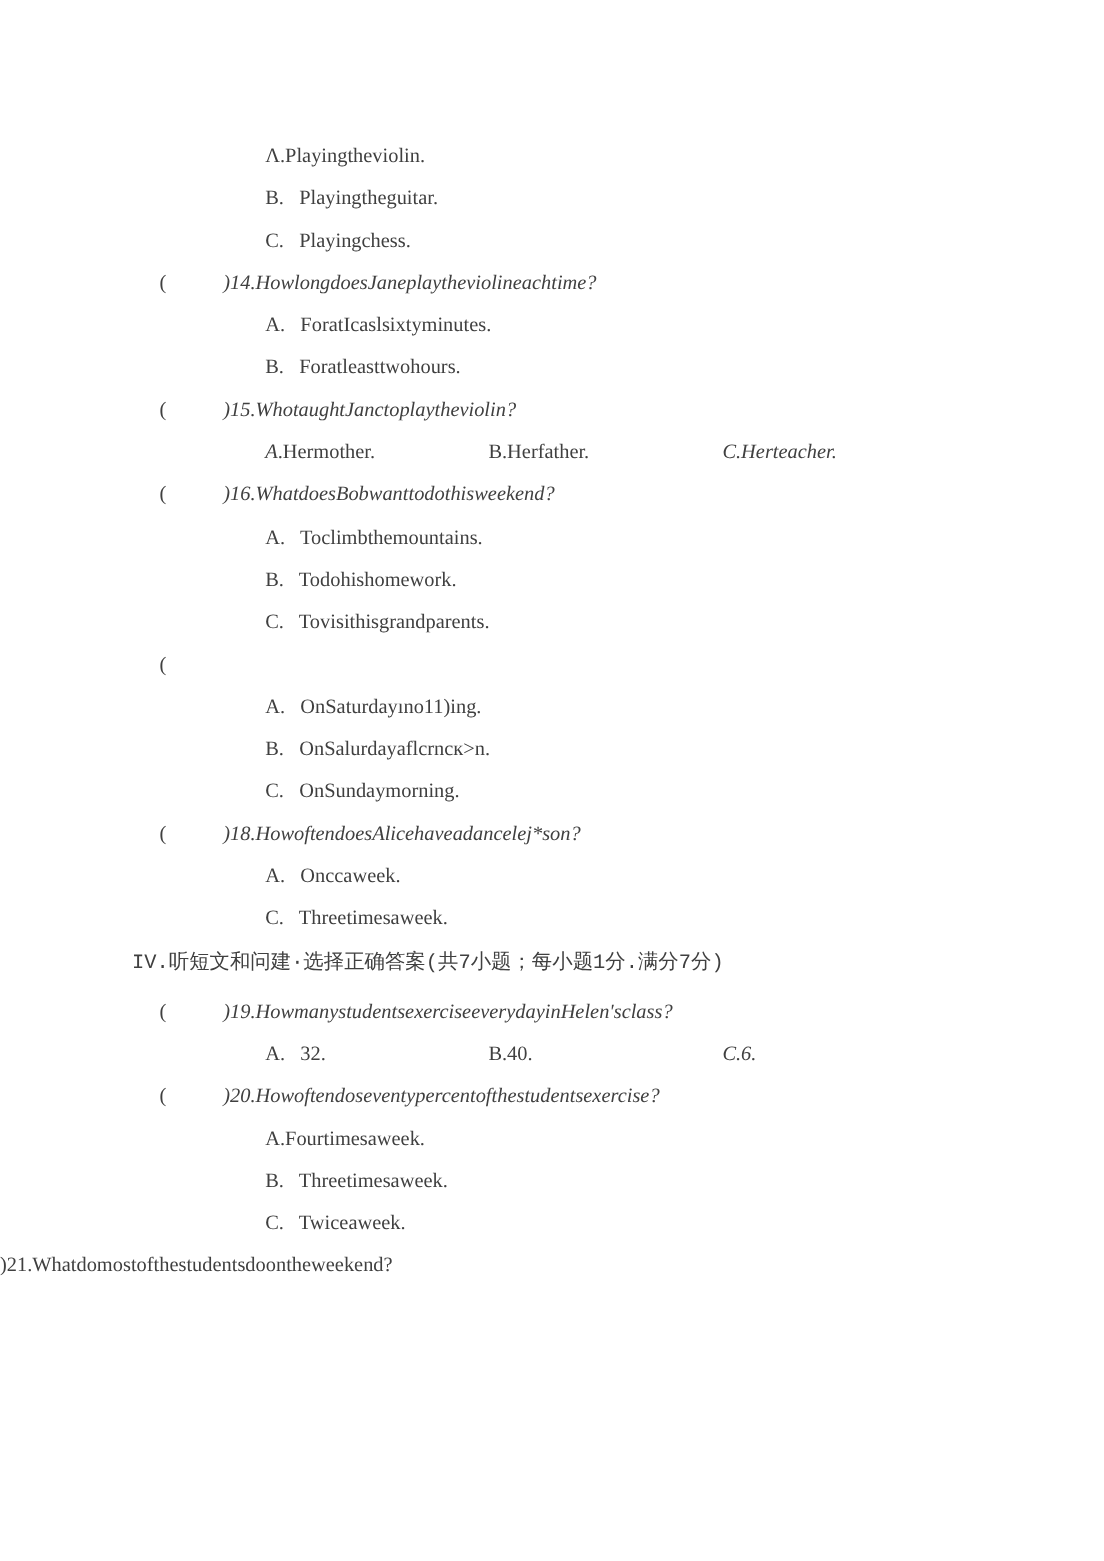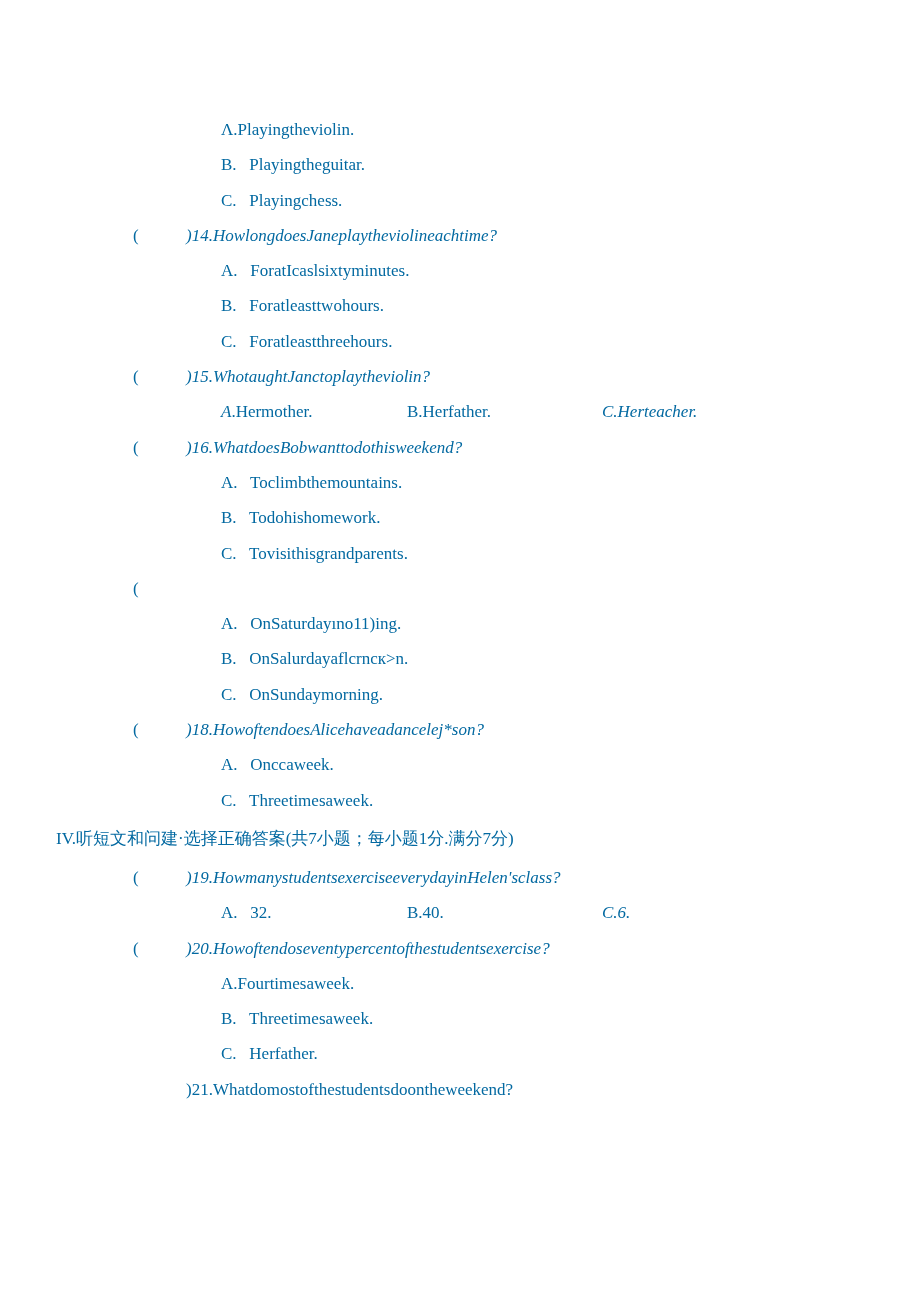--- a/index.html
+++ b/index.html
@@ -5,80 +5,79 @@
   html, body {
     margin: 0;
     padding: 0;
     background: #ffffff;
   }
   .page {
     position: relative;
     width: 920px;
     height: 1301px;
     background: #ffffff;
-    color: #0369a1;
+    color: #404040;
     font-family: "Liberation Serif", "DejaVu Serif", serif;
     font-size: 17px;
     overflow: hidden;
   }
   .doc-lines {
     position: absolute;
     top: 112px;
     left: 0;
     width: 100%;
   }
   .line {
     position: relative;
     height: 35.3px;
     line-height: 35.3px;
     white-space: pre;
   }
   .line.section-header {
     height: 42px;
     line-height: 42px;
-    padding-left: 56px;
-    font-family: Liberation Serif, serif;
+    padding-left: 110px;
+    font-family: Liberation Mono, monospace;
   }
   .line.option { padding-left: 221px; }
-  .line.question-noparen { padding-left: 186px; }
+  .line.question-noparen { }
   .paren { position: absolute; left: 133px; }
   .qbody { position: absolute; left: 186px; font-style: italic; }
   .col { position: absolute; }
   .col-0 { left: 221px; text-align: center; }
   .col-1 { left: 407px; }
   .col-2 { left: 602px; font-style: italic; }
   i { font-style: italic; }
 </style>
 </head>
 <body>
 
 <div class="page">
   <div class="doc-lines" id="doc-lines">
       <div class="line option"><span>Λ.Playingtheviolin.</span></div>
       <div class="line option"><span>B.   Playingtheguitar.</span></div>
       <div class="line option"><span>C.   Playingchess.</span></div>
       <div class="line question"><span class="paren">(</span><span class="qbody">)14.HowlongdoesJaneplaytheviolineachtime?</span></div>
       <div class="line option"><span>A.   ForatIcaslsixtyminutes.</span></div>
       <div class="line option"><span>B.   Foratleasttwohours.</span></div>
-      <div class="line option"><span>C.   Foratleastthreehours.</span></div>
       <div class="line question"><span class="paren">(</span><span class="qbody">)15.WhotaughtJanctoplaytheviolin?</span></div>
       <div class="line option-row"><span class="col col-0"><i>A</i>.Hermother.</span><span class="col col-1">B.Herfather.</span><span class="col col-2">C.Herteacher.</span></div>
       <div class="line question"><span class="paren">(</span><span class="qbody">)16.WhatdoesBobwanttodothisweekend?</span></div>
       <div class="line option"><span>A.   Toclimbthemountains.</span></div>
       <div class="line option"><span>B.   Todohishomework.</span></div>
       <div class="line option"><span>C.   Tovisithisgrandparents.</span></div>
       <div class="line question"><span class="paren">(</span></div>
       <div class="line option"><span>A.   OnSaturdayıno11)ing.</span></div>
       <div class="line option"><span>B.   OnSalurdayaflcrnск&gt;n.</span></div>
       <div class="line option"><span>C.   OnSundaymorning.</span></div>
       <div class="line question"><span class="paren">(</span><span class="qbody">)18.HowoftendoesAlicehaveadancelej*son?</span></div>
       <div class="line option"><span>A.   Onccaweek.</span></div>
       <div class="line option"><span>C.   Threetimesaweek.</span></div>
       <div class="line section-header"><span>IV.听短文和问建·选择正确答案(共7小题；每小题1分.满分7分)</span></div>
       <div class="line question"><span class="paren">(</span><span class="qbody">)19.HowmanystudentsexerciseeverydayinHelen'sclass?</span></div>
       <div class="line option-row"><span class="col col-0">A.   32.</span><span class="col col-1">B.40.</span><span class="col col-2">C.6.</span></div>
       <div class="line question"><span class="paren">(</span><span class="qbody">)20.Howoftendoseventypercentofthestudentsexercise?</span></div>
       <div class="line option"><span>A.Fourtimesaweek.</span></div>
       <div class="line option"><span>B.   Threetimesaweek.</span></div>
-      <div class="line option"><span>C.   Herfather.</span></div>
+      <div class="line option"><span>C.   Twiceaweek.</span></div>
       <div class="line question-noparen"><span>)21.Whatdomostofthestudentsdoontheweekend?</span></div>
     </div>
 </div>
 
 </body></html>

